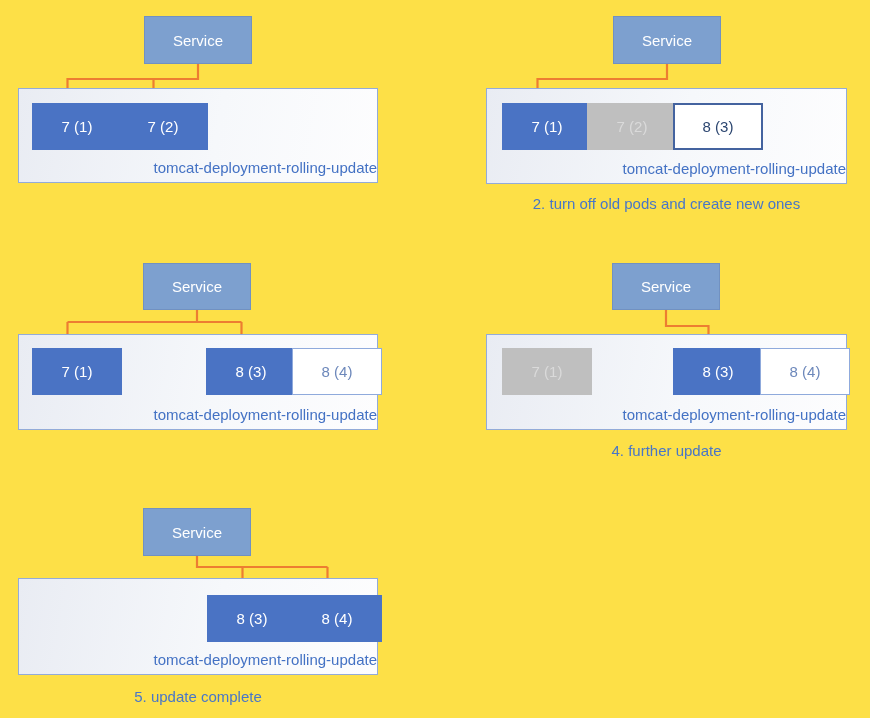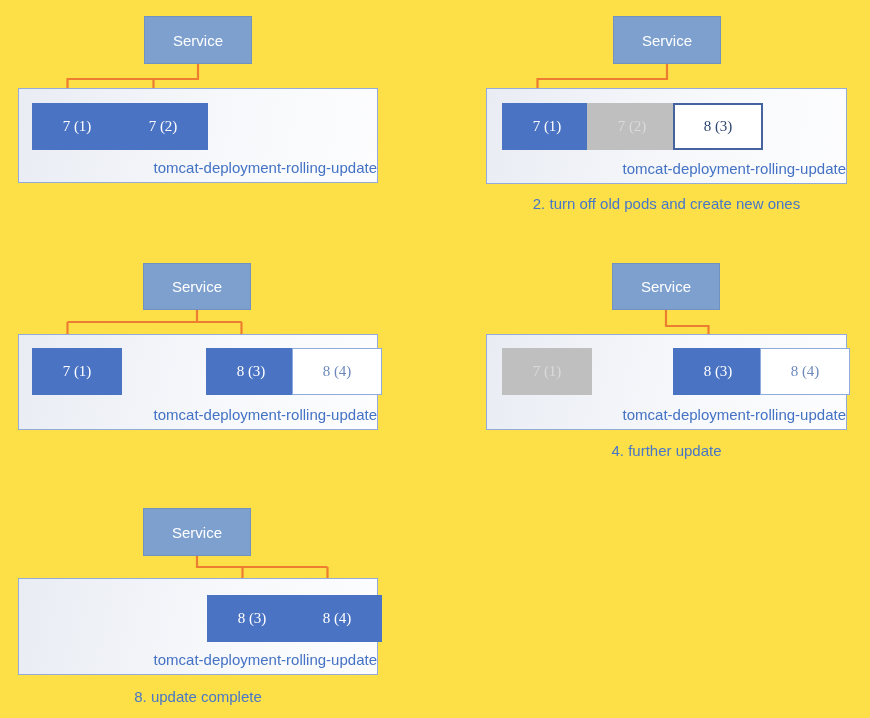--- a/index.html
+++ b/index.html
@@ -47,21 +47,20 @@
     font-size: 15px;
     white-space: nowrap;
   }
   .pod {
     position: absolute;
     width: 90px; height: 47px;
     box-sizing: border-box;
     font-size: 15px;
     display: flex; align-items: center; justify-content: center;
     white-space: nowrap;
-    font-family: Liberation Serif, serif;
   }
   .pod[data-state="active"]   { background: #4a73c4; color: #ffffff; }
   .pod[data-state="stopped"]  { background: #bfbfbf; color: #dadada; }
   .pod[data-state="created"]  { background: #ffffff; border: 1.5px solid #8faadc; color: #6d88bb; }
   .pod.pod--fresh-dark[data-state="created"] { border: 2px solid #44639f; color: #2c4670; }
   .caption {
     position: absolute;
     text-align: center;
     color: #4876c8;
     font-size: 15px;
@@ -131,15 +130,15 @@
   <div class="pod" style="left:673px; top:348px;" data-state="active">8 (3)</div>
   <div class="pod" style="left:760px; top:348px;" data-state="created">8 (4)</div>
   <div class="caption" style="left:486px; top:442px; width:361px;">4. further update</div>
 
   <div class="service" style="left:143px; top:508px;">Service</div>
   <div class="deployment" style="left:18px; top:578px; width:360px; height:97px;">
     <div class="deployment-label">tomcat-deployment-rolling-update</div>
   </div>
   <div class="pod" style="left:207px; top:595px;" data-state="active">8 (3)</div>
   <div class="pod" style="left:292px; top:595px;" data-state="active">8 (4)</div>
-  <div class="caption" style="left:18px; top:688px; width:360px;">8. update complete</div>
+  <div class="caption" style="left:18px; top:688px; width:360px;">5. update complete</div>
 
 </div>
 
 </body></html>

